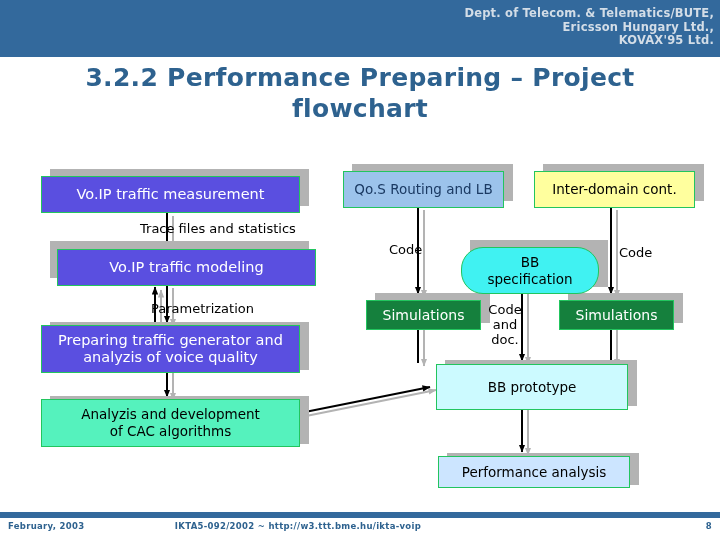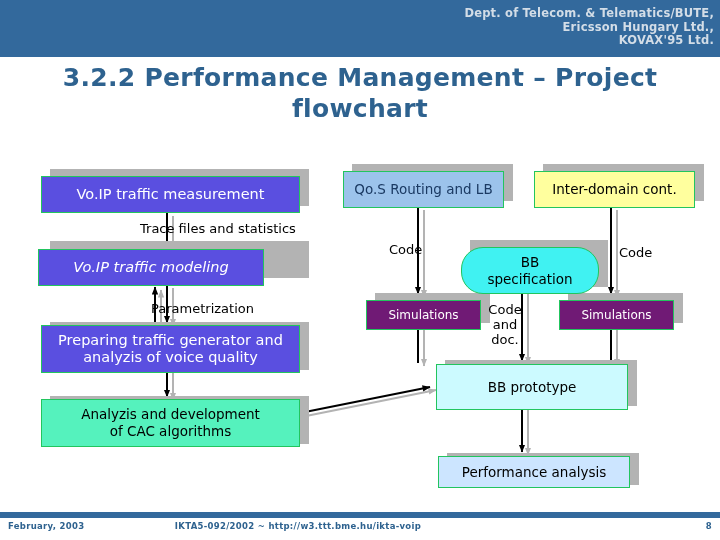--- a/index.html
+++ b/index.html
@@ -83,21 +83,21 @@
   }
   .node-shadow {
     position: absolute;
     background: #b3b3b3;
     z-index: 2;
   }
   .n-indigo  { background: #5a4fe0; color: #ffffff; font-size: 14.5px; }
   .n-blue    { background: #9cc3eb; color: #1b3a63; font-size: 13.5px; }
   .n-yellow  { background: #ffff9e; color: #000000; font-size: 13.5px; }
   .n-cyan    { background: #40f2f2; color: #000000; font-size: 13.5px; border-radius: 22px; }
-  .n-azure   { background: #701a75; color: #ffffff; font-size: 12px; }
+  .n-azure   { background: #15803d; color: #ffffff; font-size: 14px; }
   .n-ltcyan  { background: #ccfaff; color: #000000; font-size: 13.5px; }
   .n-mint    { background: #55f2bd; color: #000000; font-size: 13.5px; }
   .n-ltblue  { background: #cce5ff; color: #000000; font-size: 13.5px; }
 
   
   .edge-label {
     position: absolute;
     color: #000000;
     font-size: 13px;
     line-height: 15px;
@@ -131,21 +131,21 @@
 </head>
 <body>
 
 <div class="slide">
 
   <div class="header-band"></div>
   <div class="header-affil">Dept. of Telecom. &amp; Telematics/BUTE,
 Ericsson Hungary Ltd.,
 KOVAX'95 Ltd.</div>
 
-  <div class="slide-title">3.2.2 Performance Management –
+  <div class="slide-title">3.2.2 Performance Preparing –
 Project flowchart</div>
 
   <div class="chart">
 
     <svg width="720" height="540">
       <defs>
         <marker id="ah-black" markerWidth="9" markerHeight="9" refX="7.5" refY="3.2" orient="auto" markerUnits="userSpaceOnUse">
           <path d="M0,0 L8,3.2 L0,6.4 z" fill="#000000"></path>
         </marker>
         <marker id="ah-grey" markerWidth="9" markerHeight="9" refX="7.5" refY="3.2" orient="auto" markerUnits="userSpaceOnUse">
@@ -210,21 +210,21 @@
     </div>
 
     <div class="node n-blue" style="left:343px; top:171px; width:161px; height:37px;">
       <span>Qo.S Routing and LB</span>
     </div>
 
     <div class="node n-yellow" style="left:534px; top:171px; width:161px; height:37px;">
       <span>Inter-domain cont.</span>
     </div>
 
-    <div class="node n-indigo" style="left:38px; top:249px; width:226px; height:37px;font-style:italic;">
+    <div class="node n-indigo" style="left:57px; top:249px; width:259px; height:37px;">
       <span>Vo.IP traffic modeling</span>
     </div>
 
     <div class="node n-cyan" style="left:461px; top:247px; width:138px; height:47px; white-space:pre;">
       <span style="white-space:pre;">BB
 specification</span>
     </div>
 
     <div class="node n-azure" style="left:366px; top:300px; width:115px; height:30px;">
       <span>Simulations</span>

